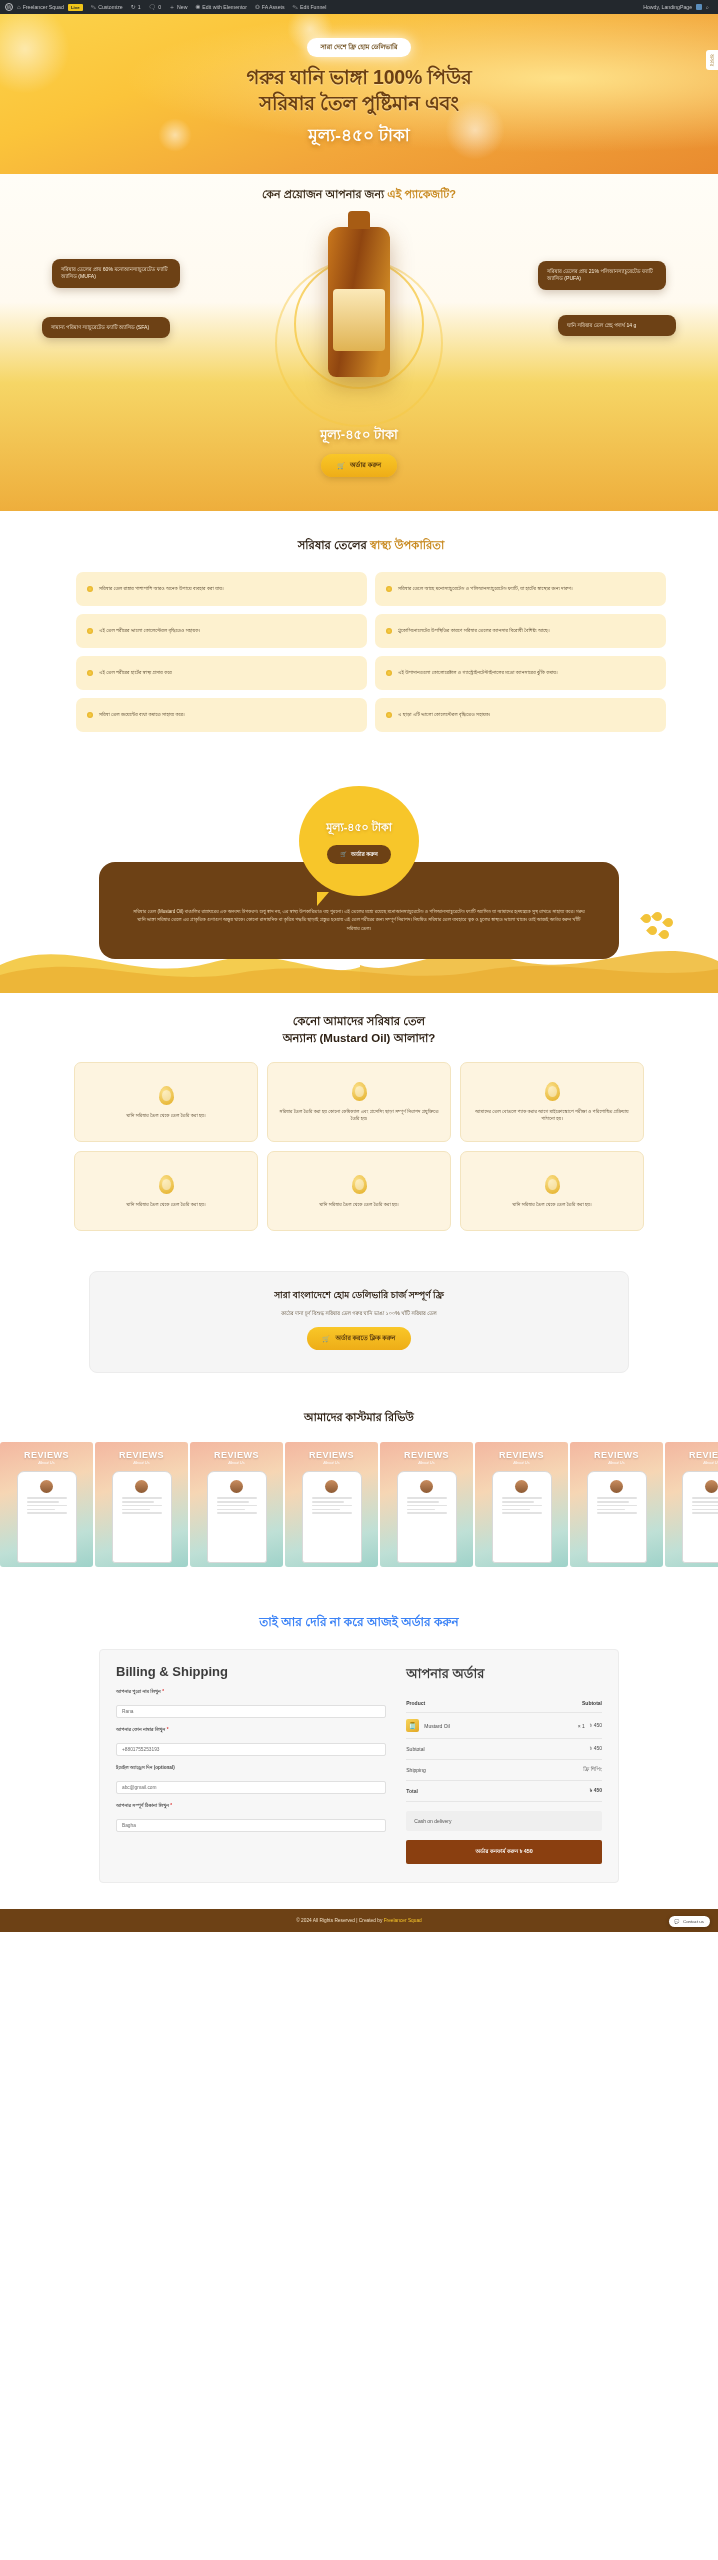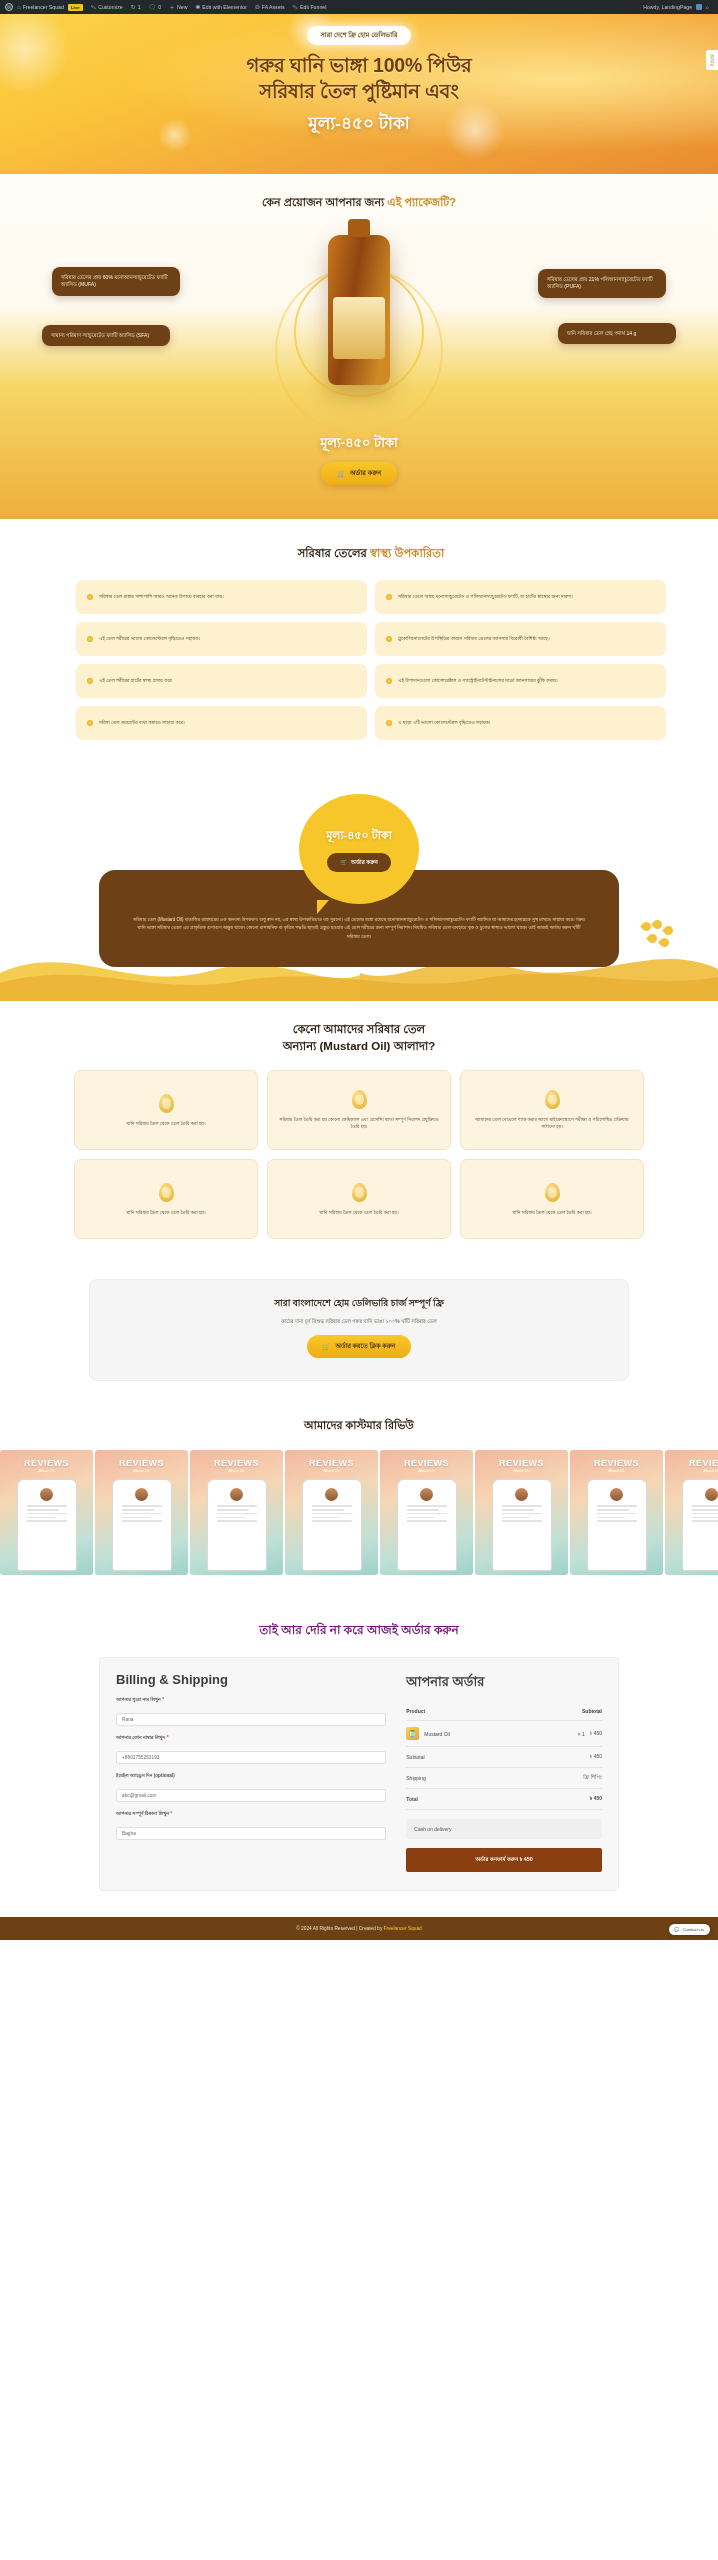--- a/index.html
+++ b/index.html
@@ -30,21 +30,21 @@
 
   
   .hero{
     position:relative; height:160px; overflow:hidden;
     background:
       radial-gradient(ellipse at 78% 40%, rgba(255,228,140,.95) 0%, rgba(255,205,80,0) 55%),
       linear-gradient(160deg,#fbd34b 0%,#fbc43a 30%,#f2a63a 62%,#e98b2f 100%);
   }
   .hero .bokeh{ position:absolute; border-radius:50%;
     background:radial-gradient(circle,rgba(255,255,255,.55),rgba(255,255,255,0) 70%); }
-  .hero-inner{ position:relative; z-index:3; padding:12px 0 0 0; }
+  .hero-inner{ position:relative; z-index:3; padding:24px 0 0 0; }
   .hero-badge{
     display:block; width:max-content; margin:0 auto 8px auto;
     background:#fff; color:#6b4a18; font-size:6.5px; font-weight:bold;
     padding:4px 14px; border-radius:20px; box-shadow:0 0 14px rgba(255,255,255,.9);
   }
   .hero-title{
     text-align:center; color:#6b3f12; font-weight:bold;
     font-size:19.5px; line-height:1.32; letter-spacing:-.2px;
     text-shadow:0 1px 0 rgba(255,255,255,.35);
     padding:0 10px;
@@ -84,21 +84,21 @@
   }
   .disc-20 small{ font-size:3.6px; font-weight:normal; }
   .hero-side-tab{
     position:absolute; right:0; top:36px; background:#fff; color:#9a6a16;
     font-size:5px; padding:4px 2px; border-radius:3px 0 0 3px; z-index:8;
     writing-mode:vertical-rl;
   }
 
   
   .sec-package{
-    position:relative; padding:20px 0 34px 0; overflow:hidden;
+    position:relative; padding:12px 0 34px 0; overflow:hidden;
     background:linear-gradient(#fffdf7 0%,#fffaf0 38%,#f6d666 62%,#eeae3c 100%);
   }
   .sec-title{
     text-align:center; font-size:11px; font-weight:bold; color:#3a2a18; padding:0 14px;
   }
   .sec-title .accent{ color:#c8891f; }
   .pkg-stage{ position:relative; height:200px; margin-top:14px; }
   .pkg-bottle{
     position:absolute; left:50%; transform:translateX(-50%); top:8px;
     width:62px; height:150px; border-radius:12px 12px 8px 8px;
@@ -244,21 +244,21 @@
   }
   .rev-phone .av{ width:13px;height:13px;border-radius:50%;
     background:linear-gradient(#c98d5f,#8d5a33); margin:2px auto 4px auto; }
   .rev-lines span{ display:block; height:1.6px; background:#e2e2e2;
     border-radius:1px; margin:2.2px 4px; }
   .rev-lines span:nth-child(2){ margin-right:12px; }
   .rev-lines span:nth-child(4){ margin-right:16px; }
 
   
   .sec-order{ padding:20px 0 26px 0; background:#fff; }
-  .order-title{ text-align:center; font-size:12px; font-weight:bold; color:#701a75; }
+  .order-title{ text-align:center; font-size:12px; font-weight:bold; color:#3b82f6; }
   .order-card{
     width:520px; margin:16px auto 0 auto; background:#f7f7f7;
     border:1px solid #ececec; border-radius:4px;
     display:flex; gap:20px; padding:14px 16px 18px 16px;
   }
   .col-billing{ flex:1 1 58%; }
   .col-summary{ flex:1 1 42%; }
   .form-h{ font-size:13px; font-weight:bold; color:#3c3c3c; margin-bottom:9px; }
   .fld{ margin-bottom:8px; }
   .fld label{ display:block; font-size:4.6px; font-weight:bold; color:#4a4a4a; margin-bottom:3px; }

